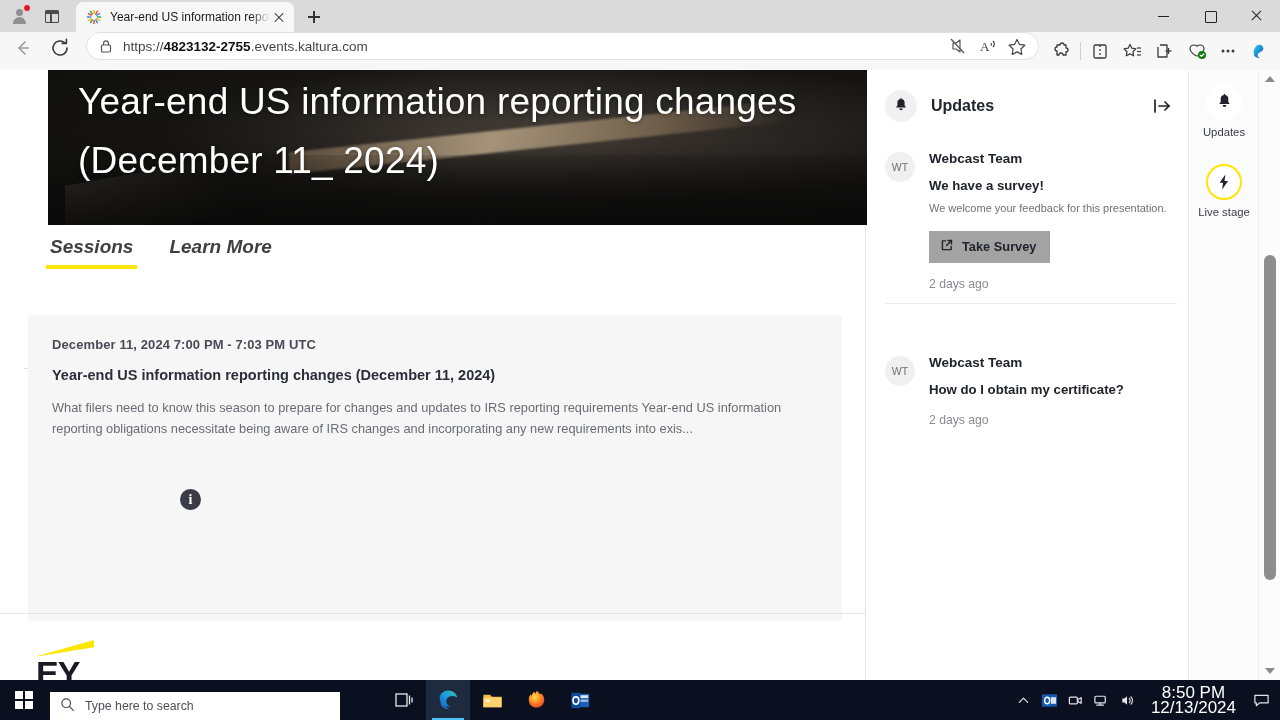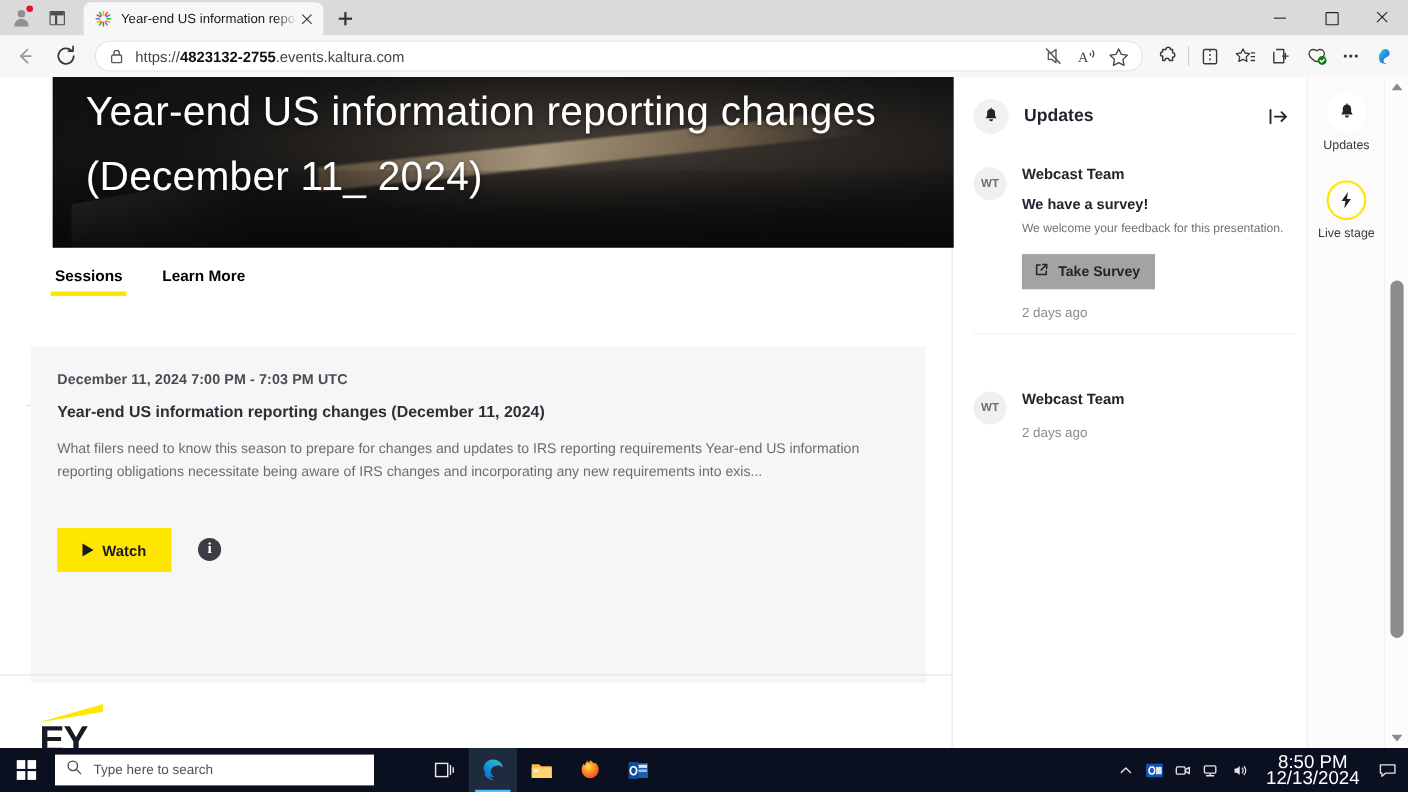--- a/index.html
+++ b/index.html
@@ -100,21 +100,21 @@
   }
   .wc-close::before, .wc-close::after {
     content: ""; position: absolute; top: 15.4px; left: 16px; width: 13px; height: 1.2px; background: #222;
   }
   .wc-close::before { transform: rotate(45deg); }
   .wc-close::after { transform: rotate(-45deg); }
 
   
   .addrbar {
     position: absolute; top: 32px; left: 0; width: 1280px; height: 38px;
-    background: #f7f7f7; display: flex; align-items: center;
+    background: #f7f7f7; display: flex; 
   }
   .nav-ico { width: 32px; height: 32px; margin-left: 6px; position: relative; flex: none; }
   .omnibox {
     flex: 1; height: 28px; margin: 0 6px 0 10px; background: #ffffff;
     border-radius: 14px; display: flex; align-items: center; padding: 0 6px 0 10px;
     border: 1px solid #e2e2e2;
   }
   .lock { width: 18px; height: 18px; flex: none; position: relative; margin-right: 8px; }
   .url { font-size: 13.5px; color: #444; white-space: nowrap; }
   .url b { color: #111; font-weight: 600; }
@@ -161,22 +161,22 @@
     position: absolute; left: 30px; top: 2px; width: 780px;
     color: #ffffff; font-size: 37px; line-height: 59px; font-weight: 400;
     letter-spacing: .2px; z-index: 3; text-shadow: 0 1px 4px rgba(0,0,0,.4);
   }
 
   .tabs-row {
     position: absolute; left: 0; top: 155px; width: 866px; height: 44px;
     display: flex; align-items: flex-end; padding-left: 46px;
   }
   .ptab {
-    font-size: 14px; font-weight: 700; color: #000000;
-    padding: 0 4px 11px 4px; margin-right: 28px; position: relative;
+    font-size: 19px; font-weight: 700; color: #404040;
+    padding: 0 4px 11px 4px; margin-right: 28px; position: relative; font-style: italic;
   }
   .ptab.active::after {
     content: ""; position: absolute; left: 0; right: 0; bottom: 0; height: 4px; background: #ffe600;
   }
   .tabs-underline {
     position: absolute; left: 24px; top: 298px; width: 818px; height: 1px; background: #e0e0e0;
   }
 
   .card {
     position: absolute; left: 28px; top: 245px; width: 814px; height: 306px;
@@ -236,21 +236,21 @@
   .collapse-btn { margin-left: auto; width: 24px; height: 24px; position: relative; }
 
   .upd {
     position: absolute; left: 18px; width: 290px;
   }
   .upd-1 { top: 80px; }
   .upd-2 { top: 284px; }
   .upd-sep { position: absolute; left: 0; top: 233px; width: 314px; height: 1px; background: #ededed; }
   .av {
     position: absolute; left: 0; top: 2px; width: 30px; height: 30px; border-radius: 50%;
-    background: #f0f0f0; color: #6e6e78; font-size: 10.5px; font-weight: 700;
+    background: #f0f0f0; color: #6e6e78; font-size: 10.5px; font-weight: 400;
     display: flex; align-items: center; justify-content: center;
   }
   .upd-body { margin-left: 44px; }
   .upd-author { font-size: 13.5px; font-weight: 700; color: #23232d; line-height: 18px; }
   .upd-subject { font-size: 13.2px; font-weight: 700; color: #23232d; margin-top: 9px; line-height: 18px; }
   .upd-text { font-size: 11px; color: #70707a; line-height: 20.5px; margin-top: 3px; }
   .survey-btn {
     margin-top: 12px; display: inline-flex; align-items: center; gap: 9px;
     background: #a3a3a3; padding: 8px 14px 8px 11px;
     font-size: 12.8px; font-weight: 700; color: #23232d;
@@ -282,21 +282,21 @@
 
   
   .watermark {
     position: absolute; left: 1048px; top: 608px; width: 190px; height: 54px;
     display: flex; align-items: center; opacity: .40; pointer-events: none;
   }
 
   
   .taskbar {
     position: absolute; left: 0; top: 680px; width: 1280px; height: 40px; background: #0a1020;
-    display: flex; align-items: center;
+    display: flex; align-items: flex-end;
   }
   .start { width: 48px; height: 40px; display: flex; align-items: center; justify-content: center; }
   .tb-search {
     width: 290px; height: 28px; background: #ffffff; display: flex; align-items: center;
     padding-left: 10px; margin-left: 2px;
   }
   .tb-search-txt { font-size: 12.3px; color: #50505a; margin-left: 10px; }
   .tb-ico { width: 44px; height: 40px; display: flex; align-items: center; justify-content: center; position: relative; }
   .tb-ico.active { background: #1e2a3e; }
   .tb-ico.active::after { content: ""; position: absolute; left: 6px; right: 6px; bottom: 0; height: 2.5px; background: #4cc2ff; }
@@ -465,24 +465,20 @@
       <div class="tabs-row">
         <div class="ptab active">Sessions</div>
         <div class="ptab">Learn More</div>
       </div>
       <div class="tabs-underline"></div>
 
       <div class="card">
         <div class="card-time">December 11, 2024  7:00 PM - 7:03 PM UTC</div>
         <div class="card-title">Year-end US information reporting changes (December 11, 2024)</div>
         <div class="card-desc">What filers need to know this season to prepare for changes and updates to IRS reporting requirements Year-end US information reporting obligations necessitate being aware of IRS changes and incorporating any new requirements into exis...</div>
-        <div class="watch-btn">
-          <span class="play-tri"></span>
-          <span>Watch</span>
-        </div>
         <div class="info-ico">i</div>
       </div>
 
       <div class="footer-sep"></div>
       <div class="ey-logo">
         <div class="ey-swoosh"></div>
         <div class="ey-text">EY</div>
       </div>
     </div>
 
@@ -524,20 +520,21 @@
           <div class="upd-time">2 days ago</div>
         </div>
       </div>
 
       <div class="upd-sep" style="position:absolute;left:18px;top:233px;width:292px;height:1px;background:#ededed;"></div>
 
       <div class="upd upd-2">
         <div class="av">WT</div>
         <div class="upd-body">
           <div class="upd-author">Webcast Team</div>
+          <div class="upd-subject">How do I obtain my certificate?</div>
           <div class="upd-time">2 days ago</div>
         </div>
       </div>
     </div>
 
     <div class="rail">
       <div class="rail-item rail-1">
         <div class="rail-circ">
           <svg width="19" height="19" viewBox="0 0 18 18">
               <path d="M9 2a3.6 3.6 0 0 1 3.6 3.6v2.6l1.3 2.2H4.1l1.3-2.2V5.6A3.6 3.6 0 0 1 9 2z" fill="#22222c"></path>

